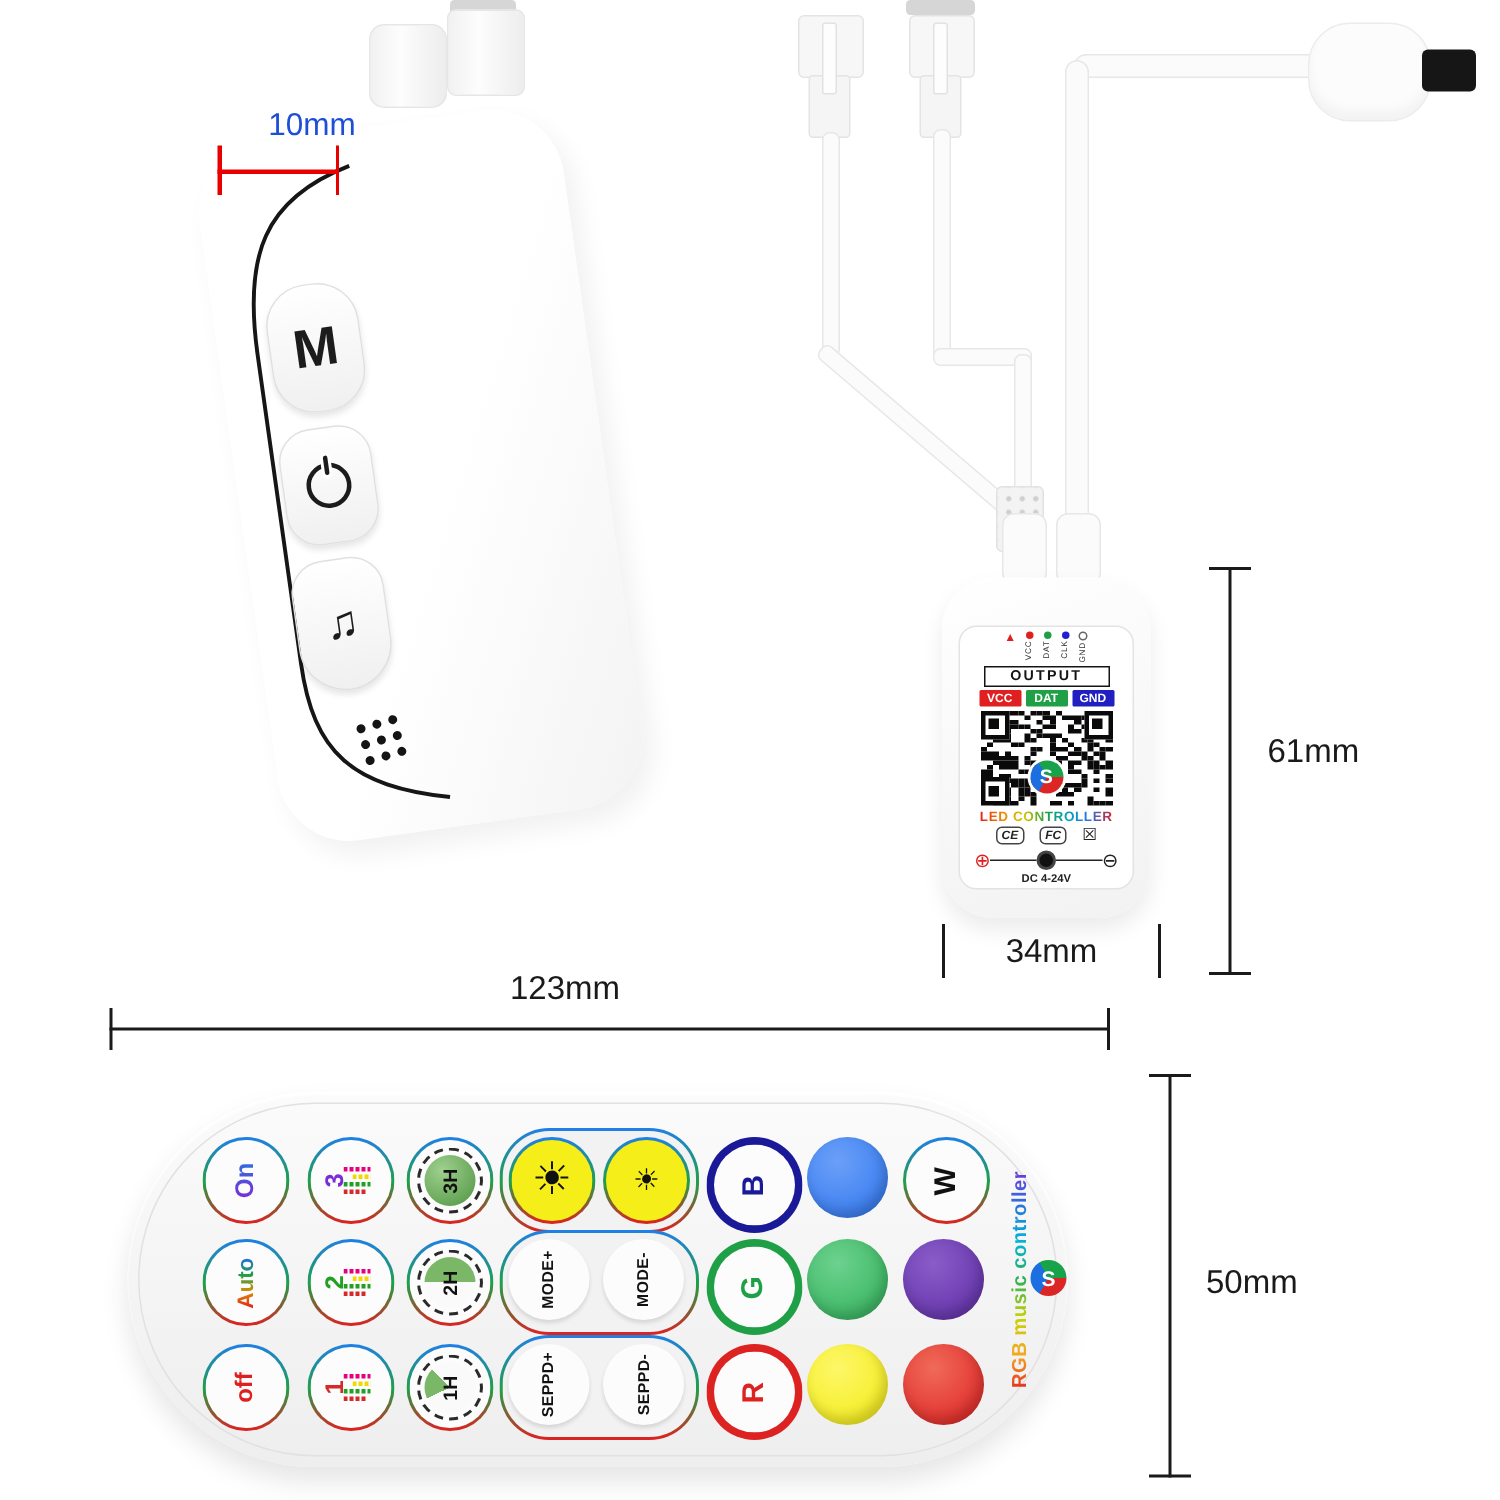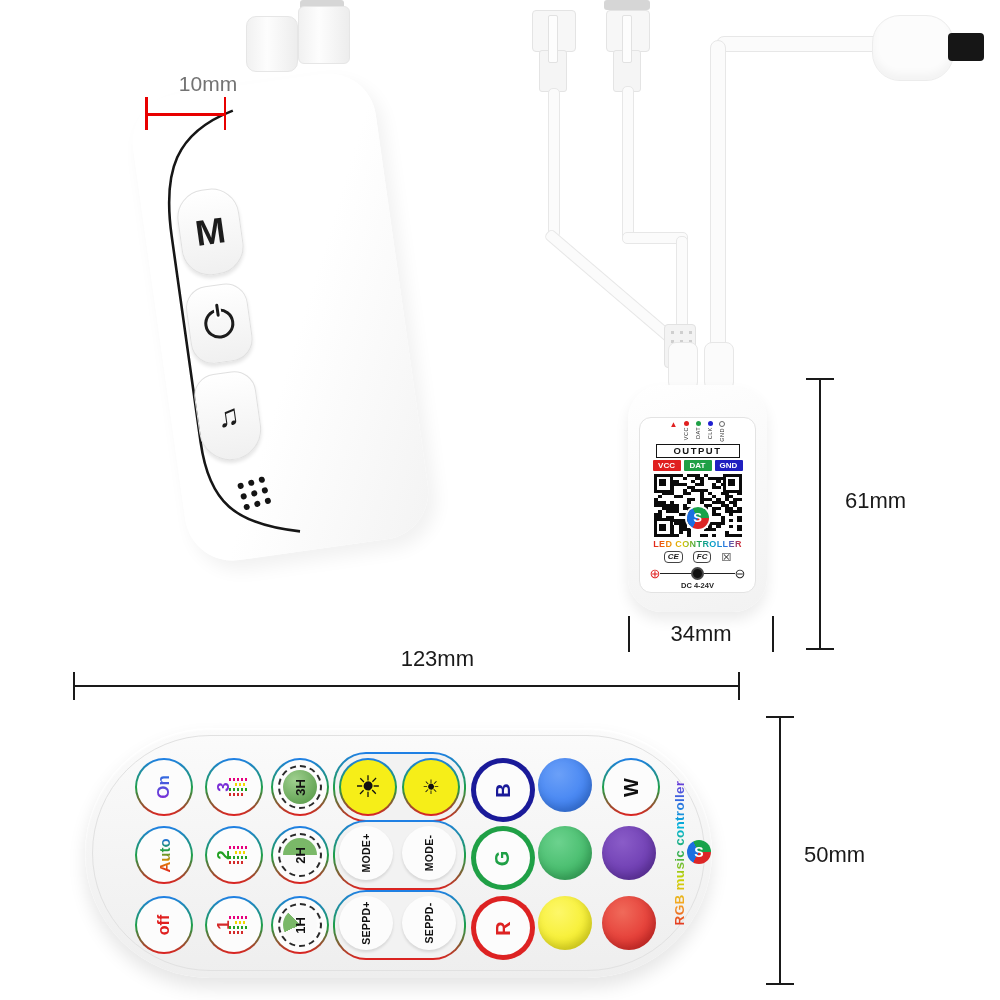--- a/index.html
+++ b/index.html
@@ -7,21 +7,21 @@
   .abs{position:absolute;}
 
   
   .dim{color:#1a1a1a;font-size:22px;}
   .dim-line-h{position:absolute;height:2px;background:#1a1a1a;}
   .dim-line-h::before,.dim-line-h::after{content:"";position:absolute;top:-13px;width:2px;height:28px;background:#1a1a1a;}
   .dim-line-h::before{left:0;} .dim-line-h::after{right:0;}
   .dim-line-v{position:absolute;width:2px;background:#1a1a1a;}
   .dim-line-v::before,.dim-line-v::after{content:"";position:absolute;left:-13px;width:28px;height:2px;background:#1a1a1a;}
   .dim-line-v::before{top:0;} .dim-line-v::after{bottom:0;}
-  .dim-red{color:#737373;font-size:21px;}
+  .dim-red{color:#1d4ed8;font-size:21px;}
   .dim-line-red{position:absolute;height:2.5px;background:#e80000;}
   .dim-line-red::before,.dim-line-red::after{content:"";position:absolute;top:-16px;width:2.5px;height:33px;background:#e80000;}
   .dim-line-red::before{left:0;} .dim-line-red::after{right:0;}
   .tick{position:absolute;width:2px;height:36px;background:#1a1a1a;}
 
   
   .stub{background:linear-gradient(90deg,#f1f1f1,#fdfdfd 40%,#ededed);border:1px solid #e6e6e6;border-radius:10px;}
   .conn-cap{background:#d6d6d6;border-radius:3px;}
   .bigbody{left:158px;top:82px;width:245px;height:470px;border-radius:48px;
     background:linear-gradient(115deg,#ffffff 55%,#f3f3f3);box-shadow:6px 10px 18px rgba(0,0,0,.06);
@@ -685,21 +685,21 @@
       <div class="dcv">DC 4-24V</div>
     </div>
   </div>
 
   <div class="dim-line-v" style="left:819px;top:378px;height:272px;"></div>
   <div class="abs dim" style="left:845px;top:488px;">61mm</div>
   <div class="tick" style="left:628px;top:616px;"></div>
   <div class="tick" style="left:772px;top:616px;"></div>
   <div class="abs dim" style="left:630px;top:621px;width:142px;text-align:center;">34mm</div>
 
-  <div class="abs dim" style="left:340px;top:646px;width:134px;text-align:right;">123mm</div>
+  <div class="abs dim" style="left:340px;top:646px;width:134px;text-align:left;">123mm</div>
   <div class="dim-line-h" style="left:73px;top:685px;width:667px;"></div>
   <div class="dim-line-v" style="left:779px;top:716px;height:269px;"></div>
   <div class="abs dim" style="left:804px;top:842px;">50mm</div>
 
   <div class="abs remote">
     <div class="remote-inner"></div>
 
     <div class="pair" style="left:248px;top:24px;"></div>
     <div class="pair" style="left:248px;top:92px;"></div>
     <div class="pair" style="left:248px;top:162px;"></div>

